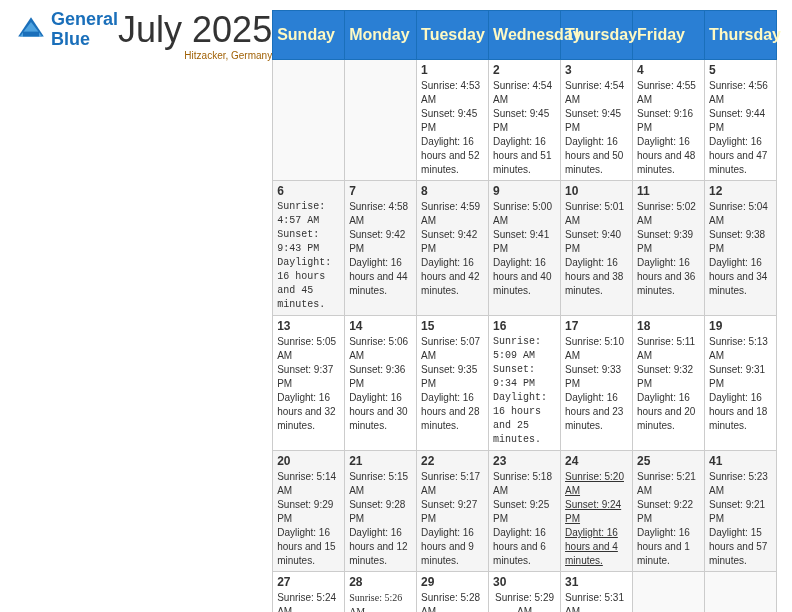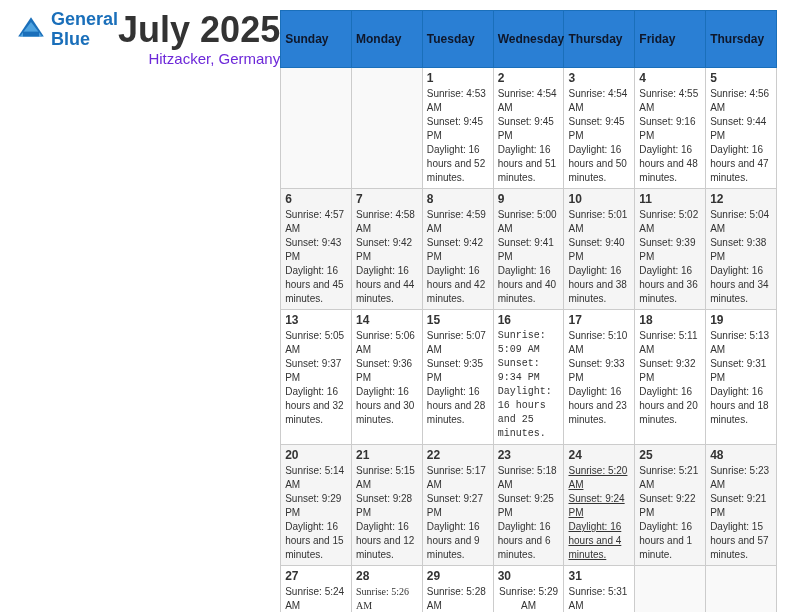--- a/index.html
+++ b/index.html
@@ -40,41 +40,41 @@
     }
     .logo-icon {
       width: 32px;
       height: 32px;
     }
     .title-block {
       text-align: right;
     }
     .month-title {
       font-size: 36px;
-      font-weight: bold;
+      font-weight: normal;
       color: #333;
       line-height: 1.1;
     }
     .location {
-      font-size: 15px;
-      color: #6d28d9;
+      font-size: 10px;
+      color: #a16207;
     }
     .calendar {
       flex: 1;
       border: 1px solid #ccc;
       border-collapse: collapse;
       width: 100%;
       table-layout: fixed;
     }
     .calendar th {
       background: #2a7fd4;
-      color: #0f172a;
-      font-size: 12px;
+      color: #fef9c3;
+      font-size: 16px;
       font-weight: bold;
-      padding: 21px 4px;
+      padding: 15px 4px;
       border: 1px solid #1a6fba;
       text-align: left;
     }
     .calendar td {
       border: 1px solid #ccc;
       vertical-align: top;
       padding: 3px 4px;
       font-size: 9.5px;
       color: #333;
       height: 88px;
@@ -163,21 +163,21 @@
           <td>
             <span class="day-number">5</span>
             <div class="day-info" style="white-space: pre-line;">Sunrise: 4:56 AM
 Sunset: 9:44 PM
 Daylight: 16 hours and 47 minutes.</div>
           </td>
         </tr>
         <tr>
           <td>
             <span class="day-number">6</span>
-            <div class="day-info" style="white-space: pre-line;">Sunrise: 4:57 AM
+            <div class="day-info" style="white-space: pre-line; font-family: Liberation Mono, monospace;">Sunrise: 4:57 AM
 Sunset: 9:43 PM
 Daylight: 16 hours and 45 minutes.</div>
           </td>
           <td>
             <span class="day-number">7</span>
             <div class="day-info" style="white-space: pre-line;">Sunrise: 4:58 AM
 Sunset: 9:42 PM
 Daylight: 16 hours and 44 minutes.</div>
           </td>
           <td>
@@ -286,21 +286,21 @@
 Sunset: 9:24 PM
 Daylight: 16 hours and 4 minutes.</div>
           </td>
           <td>
             <span class="day-number">25</span>
             <div class="day-info" style="white-space: pre-line;">Sunrise: 5:21 AM
 Sunset: 9:22 PM
 Daylight: 16 hours and 1 minute.</div>
           </td>
           <td>
-            <span class="day-number">48</span>
+            <span class="day-number">41</span>
             <div class="day-info" style="white-space: pre-line;">Sunrise: 5:23 AM
 Sunset: 9:21 PM
 Daylight: 15 hours and 57 minutes.</div>
           </td>
         </tr>
         <tr>
           <td>
             <span class="day-number">27</span>
             <div class="day-info" style="white-space: pre-line;">Sunrise: 5:24 AM
 Sunset: 9:19 PM

